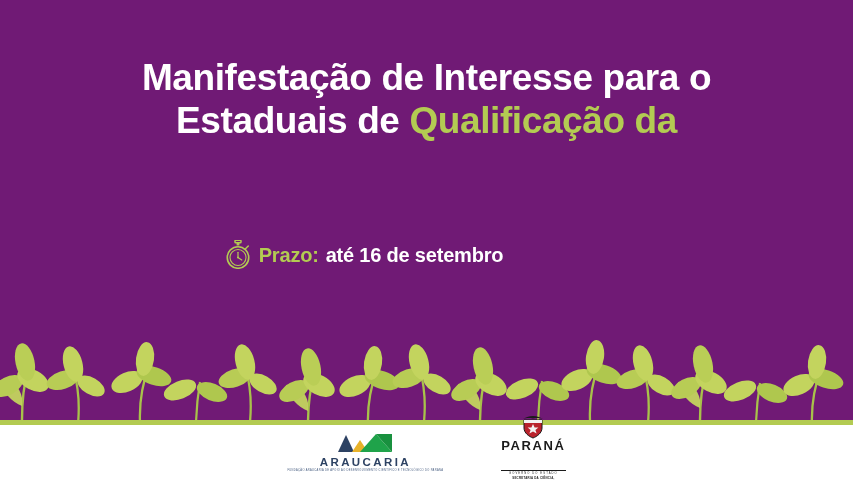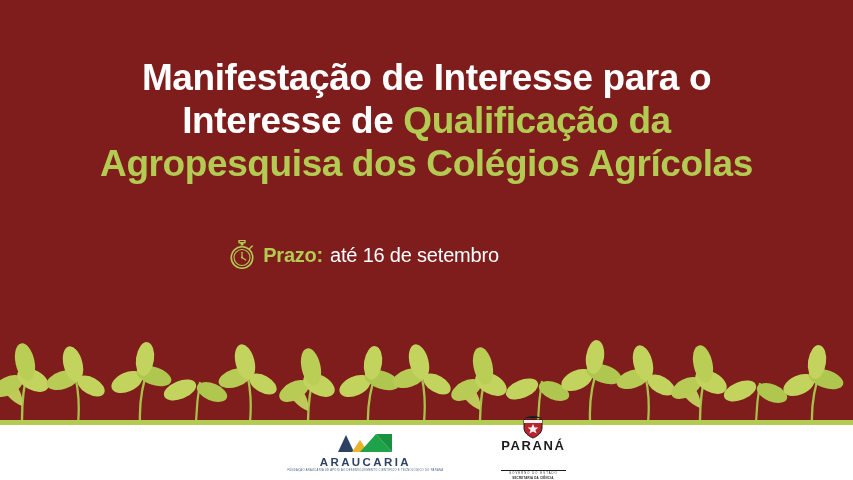--- a/index.html
+++ b/index.html
@@ -13,21 +13,21 @@
     position:relative;
     width:853px; height:480px;
     background:#ffffff;
   }
 
   
   .hero {
     position:absolute;
     left:0; top:0;
     width:853px; height:420px;
-    background:#7f1d1d;
+    background:#701a75;
     overflow:hidden;
   }
 
   
   .headline {
     position:absolute;
     left:0; top:56px;
     width:853px;
     padding:0 30px;
     text-align:center;
@@ -56,21 +56,21 @@
   .info-block {
     display:flex;
     align-items:center;
     gap:7px;
     white-space:nowrap;
   }
   .info-label {
     color:#b3cb52;
     font-weight:700;
   }
-  .info-value { color:#ffffff; font-weight:400; }
+  .info-value { color:#ffffff; font-weight:700; }
   .stopwatch-icon {
     display:block;
     width:26px; height:29px;
     flex:0 0 auto;
     margin-right:1px;
   }
 
   
   .sprouts {
     position:absolute;
@@ -151,23 +151,22 @@
 </head>
 <body>
 
 <div id="poster">
 
   <div class="hero">
 
     <div class="headline">
       <span>Manifestação de Interesse para o</span>
       <br>
-      <span>Interesse de </span><span class="hl-accent">Qualificação da</span>
+      <span>Estaduais de </span><span class="hl-accent">Qualificação da</span>
       <br>
-      <span class="hl-accent">Agropesquisa dos Colégios Agrícolas</span>
     </div>
 
     <div class="info-row">
 
       <div class="info-block">
         <svg class="stopwatch-icon" viewBox="0 0 52 58" aria-hidden="true">
           <rect x="20" y="0.5" width="12" height="5" rx="1.6" fill="none" stroke="#B3CB52" stroke-width="3"></rect>
           <rect x="23.2" y="5" width="5.6" height="6" fill="#B3CB52"></rect>
           <circle cx="26" cy="35" r="21.5" fill="none" stroke="#B3CB52" stroke-width="3.2"></circle>
           <circle cx="26" cy="35" r="16" fill="none" stroke="#B3CB52" stroke-width="2.2"></circle>

